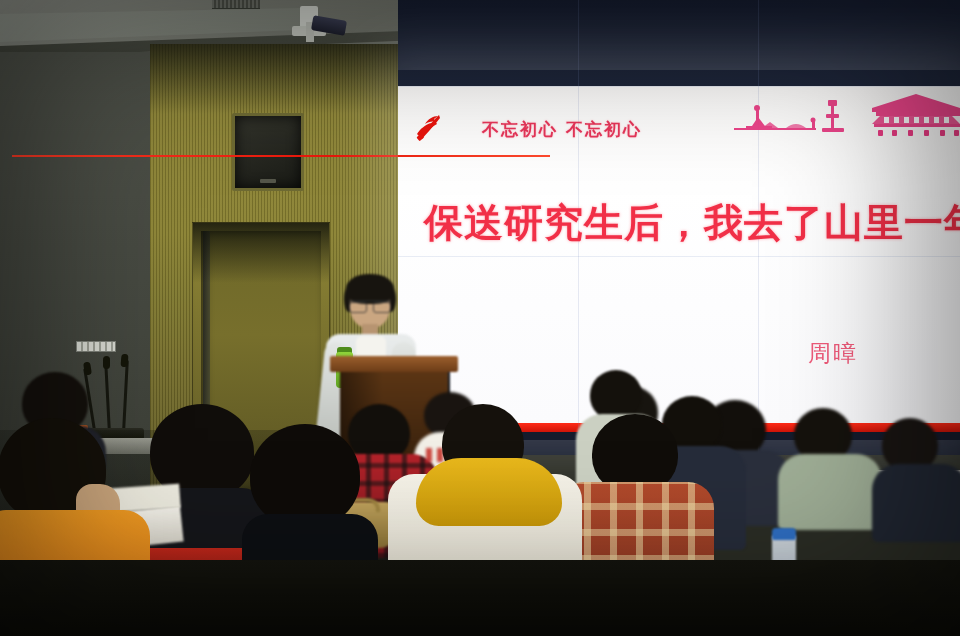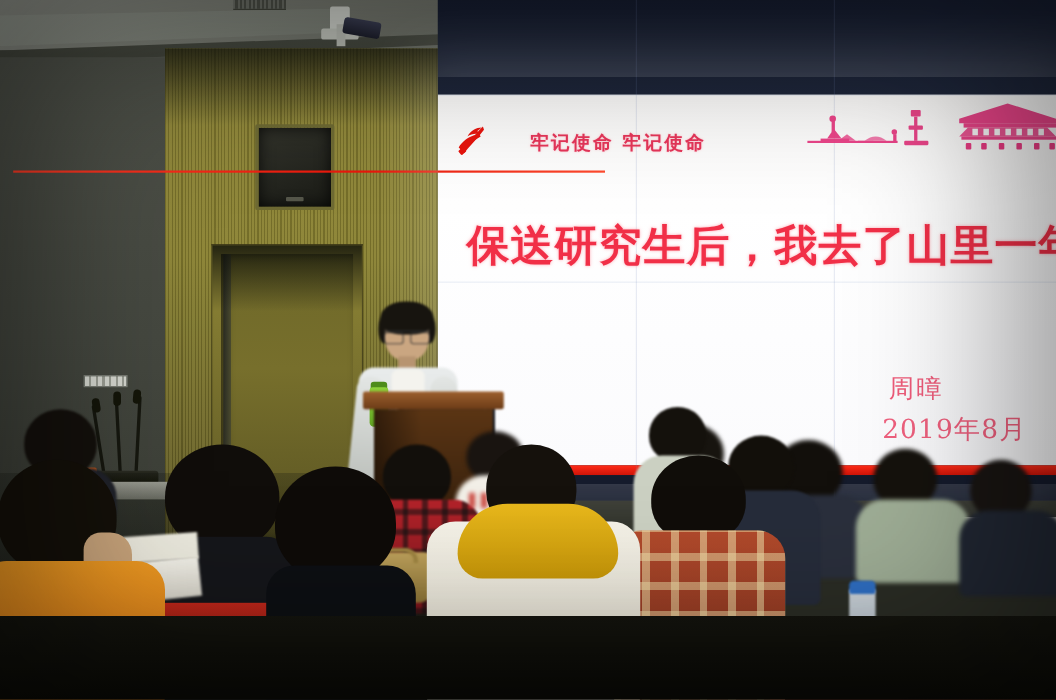--- a/index.html
+++ b/index.html
@@ -387,21 +387,21 @@
   <div class="emblem">
     <svg width="34" height="34" viewBox="0 0 34 34">
       <path d="M7 28 L9 26 C13 21 18 15 23 9 L27 5 L28 8 L24 13 C19 19 14 24 10 29 Z" fill="#e8140d"></path>
       <path d="M26 6 C21 6 16 9 13 14 C16 12 20 11 24 12 L22 9 Z" fill="#e8140d"></path>
       <path d="M5 24 C8 19 13 15 19 13 C15 18 11 23 9 28 Z" fill="#e8140d"></path>
       <path d="M6 27 C10 20 16 14 23 11 L25 14 C18 18 12 23 9 29 Z" fill="#e8140d"></path>
       <rect x="5" y="25" width="6" height="5" rx="1" fill="#e8140d" transform="rotate(-40 8 27)"></rect>
     </svg>
   </div>
 
-  <div class="slogan">牢记使命 牢记使命</div>
+  <div class="slogan">不忘初心 不忘初心</div>
 
   <div class="skyline">
     <svg width="244" height="66" viewBox="0 0 244 66">
       <g fill="#ec3c84" opacity="0.95">
 
         <rect x="112" y="14" width="9" height="6" rx="1"></rect>
         <rect x="115" y="20" width="3" height="22"></rect>
         <rect x="110" y="28" width="13" height="4" rx="1"></rect>
         <rect x="106" y="42" width="22" height="4" rx="1"></rect>
 
@@ -437,21 +437,20 @@
         <rect x="192" y="44" width="5" height="6" rx="1"></rect>
         <rect x="208" y="44" width="5" height="6" rx="1"></rect>
         <rect x="224" y="44" width="5" height="6" rx="1"></rect>
         <rect x="238" y="44" width="5" height="6" rx="1"></rect>
       </g>
     </svg>
   </div>
 
   <div class="slide-title">保送研究生后，我去了山里一年</div>
   <div class="slide-author">周暲</div>
-  <div class="slide-date">2019年8月</div>
   <div class="screen-glow"></div>
 
   <div class="presenter blurlayer">
     <div class="p-hair2"></div>
       <div class="p-hair3"></div>
     <div class="p-head"></div>
     <div class="p-hair"></div>
     <div class="p-glasses"></div>
     <div class="p-neck"></div>
     <div class="p-shirt"></div>

